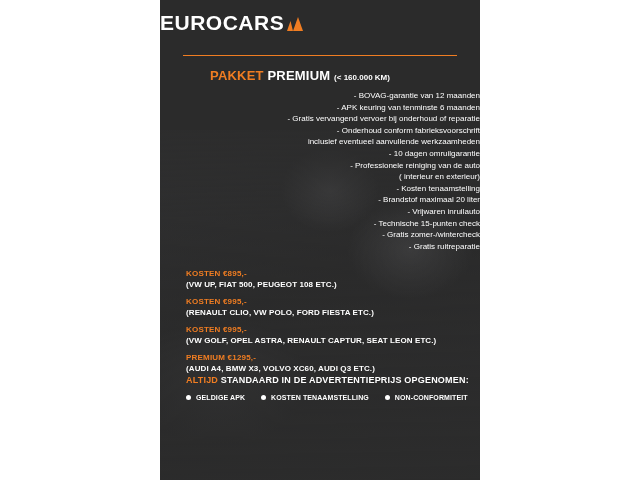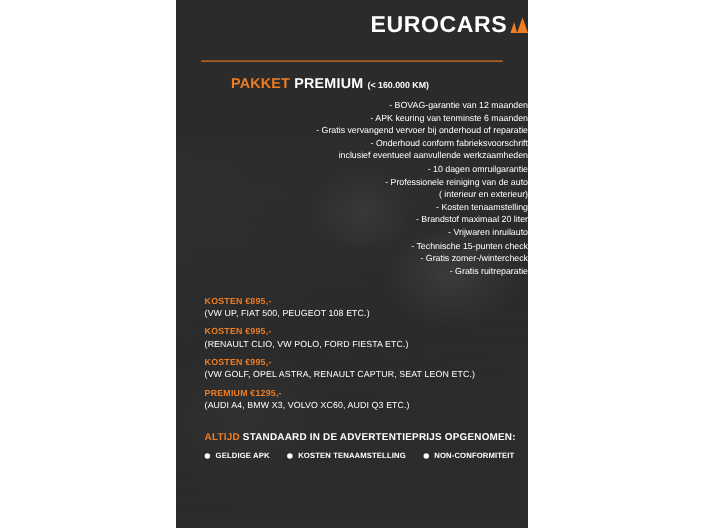--- a/index.html
+++ b/index.html
@@ -49,21 +49,21 @@
     background: linear-gradient(to bottom, rgba(43,43,43,0.75) 0%, rgba(43,43,43,0.35) 25%, rgba(43,43,43,0.55) 60%, rgba(43,43,43,0.8) 100%);
   }
   .content {
     position: relative;
     z-index: 3;
     width: 320px;
     height: 480px;
   }
   
   .logo-wrap {
-    text-align: right;
+    text-align: left;
     padding-top: 12px;
     height: 34px;
   }
   .logo {
     display: inline-block;
     font-size: 21px;
     font-weight: bold;
     letter-spacing: 0.5px;
     color: #ffffff;
     line-height: 1;
@@ -124,30 +124,30 @@
   .price-line {
     color: #f07d22;
     font-size: 8px;
     font-weight: bold;
     letter-spacing: 0.2px;
     line-height: 11px;
   }
   .models-line {
     color: #ffffff;
     font-size: 8px;
-    font-weight: normal;
+    font-weight: bold;
     letter-spacing: 0.1px;
     line-height: 11px;
     white-space: nowrap;
   }
   
   .footer {
     position: absolute;
     left: 0;
-    bottom: 62px;
+    bottom: 79px;
     width: 320px;
   }
   .footer-title {
     margin-left: 26px;
     font-size: 9px;
     font-weight: bold;
     color: #ffffff;
     letter-spacing: 0.2px;
   }
   .footer-title .altijd { color: #f07d22; }

